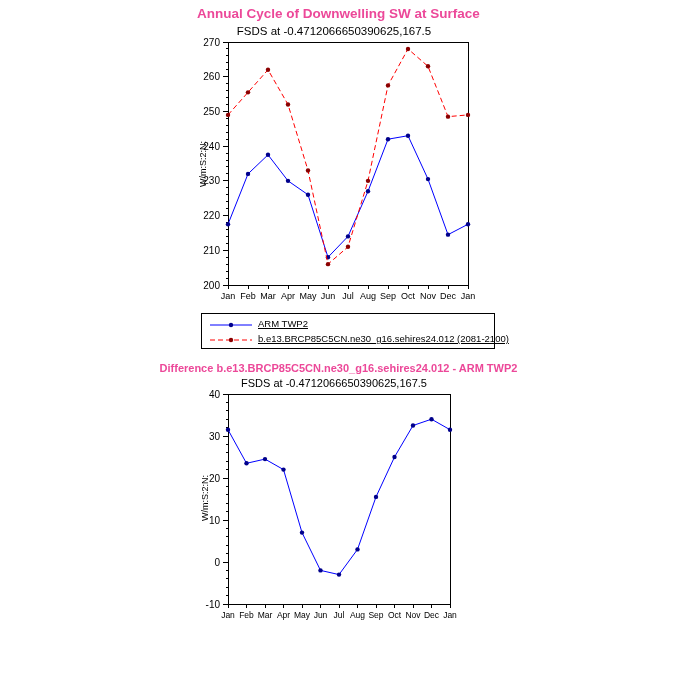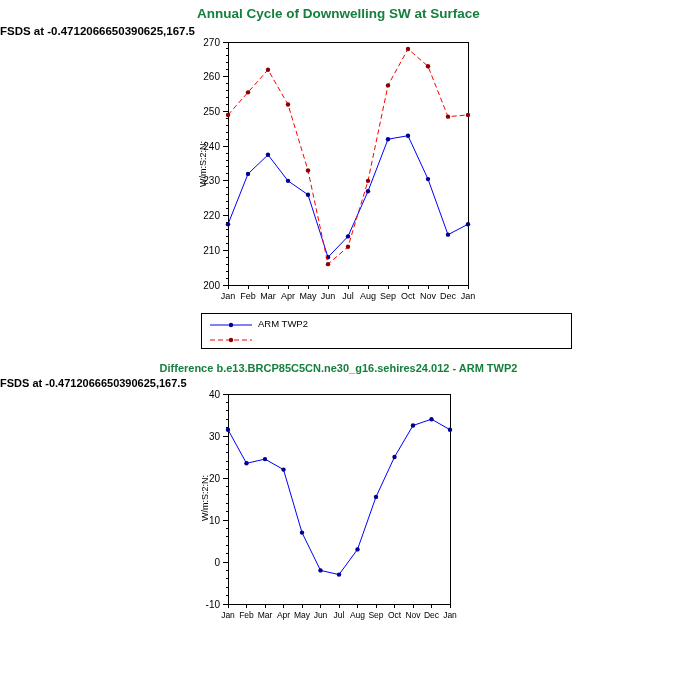--- a/index.html
+++ b/index.html
@@ -9,27 +9,27 @@
     font-family: "Liberation Sans", sans-serif;
     position: relative;
     color: #000;
     overflow: hidden;
   }
   .chart-title {
     position: absolute;
     left: 0; width: 677px;
     text-align: center;
     font-weight: bold;
-    color: #15803d;
+    color: #ec4899;
   }
   .chart-subtitle {
     position: absolute;
     left: 0; width: 668px;
-    text-align: left;
-    font-weight: bold;
+    text-align: center;
+    font-weight: normal;
     color: #000;
   }
   #top-title    { top: 6px;  font-size: 13.5px; }
   #top-subtitle { top: 25px; font-size: 11.5px; }
   #bot-title    { top: 362px; font-size: 11px; }
   #bot-subtitle { top: 377px; font-size: 11px; }
   .chart-svg { position: absolute; }
   #top-svg { left: 170px; top: 36px; }
   #bot-svg { left: 170px; top: 388px; }
   .ylabel {
@@ -37,27 +37,28 @@
     transform: translate(-50%, -50%) rotate(-90deg);
     font-size: 9px;
     white-space: nowrap;
     color: #000;
   }
   #top-ylabel { left: 203px; top: 164px; }
   #bot-ylabel { left: 205px; top: 498px; }
   .legend {
     position: absolute;
     left: 201px; top: 313px;
-    width: 371px; height: 36px;
+    width: 294px; height: 36px;
     border: 1px solid #000;
     background: #fff;
     padding: 2px 6px;
     display: flex;
     flex-direction: column;
     justify-content: center;
+    text-decoration: underline;
   }
   .legend-row {
     display: flex;
     align-items: center;
     height: 15px;
   }
   .legend-swatch { width: 46px; height: 12px; flex: 0 0 46px; }
   .legend-label { font-size: 9.5px; margin-left: 4px; white-space: nowrap; }
 </style>
 </head>
@@ -184,20 +185,21 @@
         <line x1="2" y1="7" x2="44" y2="7" stroke="#0000ff" stroke-width="1"></line>
         <circle cx="23" cy="7" r="2.2" fill="#00008b"></circle>
       </svg>
     <span class="legend-label">ARM TWP2</span>
   </div>
   <div class="legend-row">
     <svg class="legend-swatch">
         <line x1="2" y1="7" x2="44" y2="7" stroke="#ff0000" stroke-width="1" stroke-dasharray="5 3"></line>
         <circle cx="23" cy="7" r="2.2" fill="#8b0000"></circle>
       </svg>
+    <span class="legend-label">b.e13.BRCP85C5CN.ne30_g16.sehires24.012 (2081-2100)</span>
   </div>
 </div>
 
 <div id="bot-title" class="chart-title">Difference b.e13.BRCP85C5CN.ne30_g16.sehires24.012 - ARM TWP2</div>
 <div id="bot-subtitle" class="chart-subtitle">FSDS at -0.4712066650390625,167.5</div>
 <span id="bot-ylabel" class="ylabel">W/m:S:2:N:</span>
 <svg id="bot-svg" class="chart-svg" width="340" height="240">
     <g stroke="#000" fill="none" stroke-width="1" shape-rendering="crispEdges">
       <rect x="58" y="6" width="222" height="210"></rect>
     </g>

